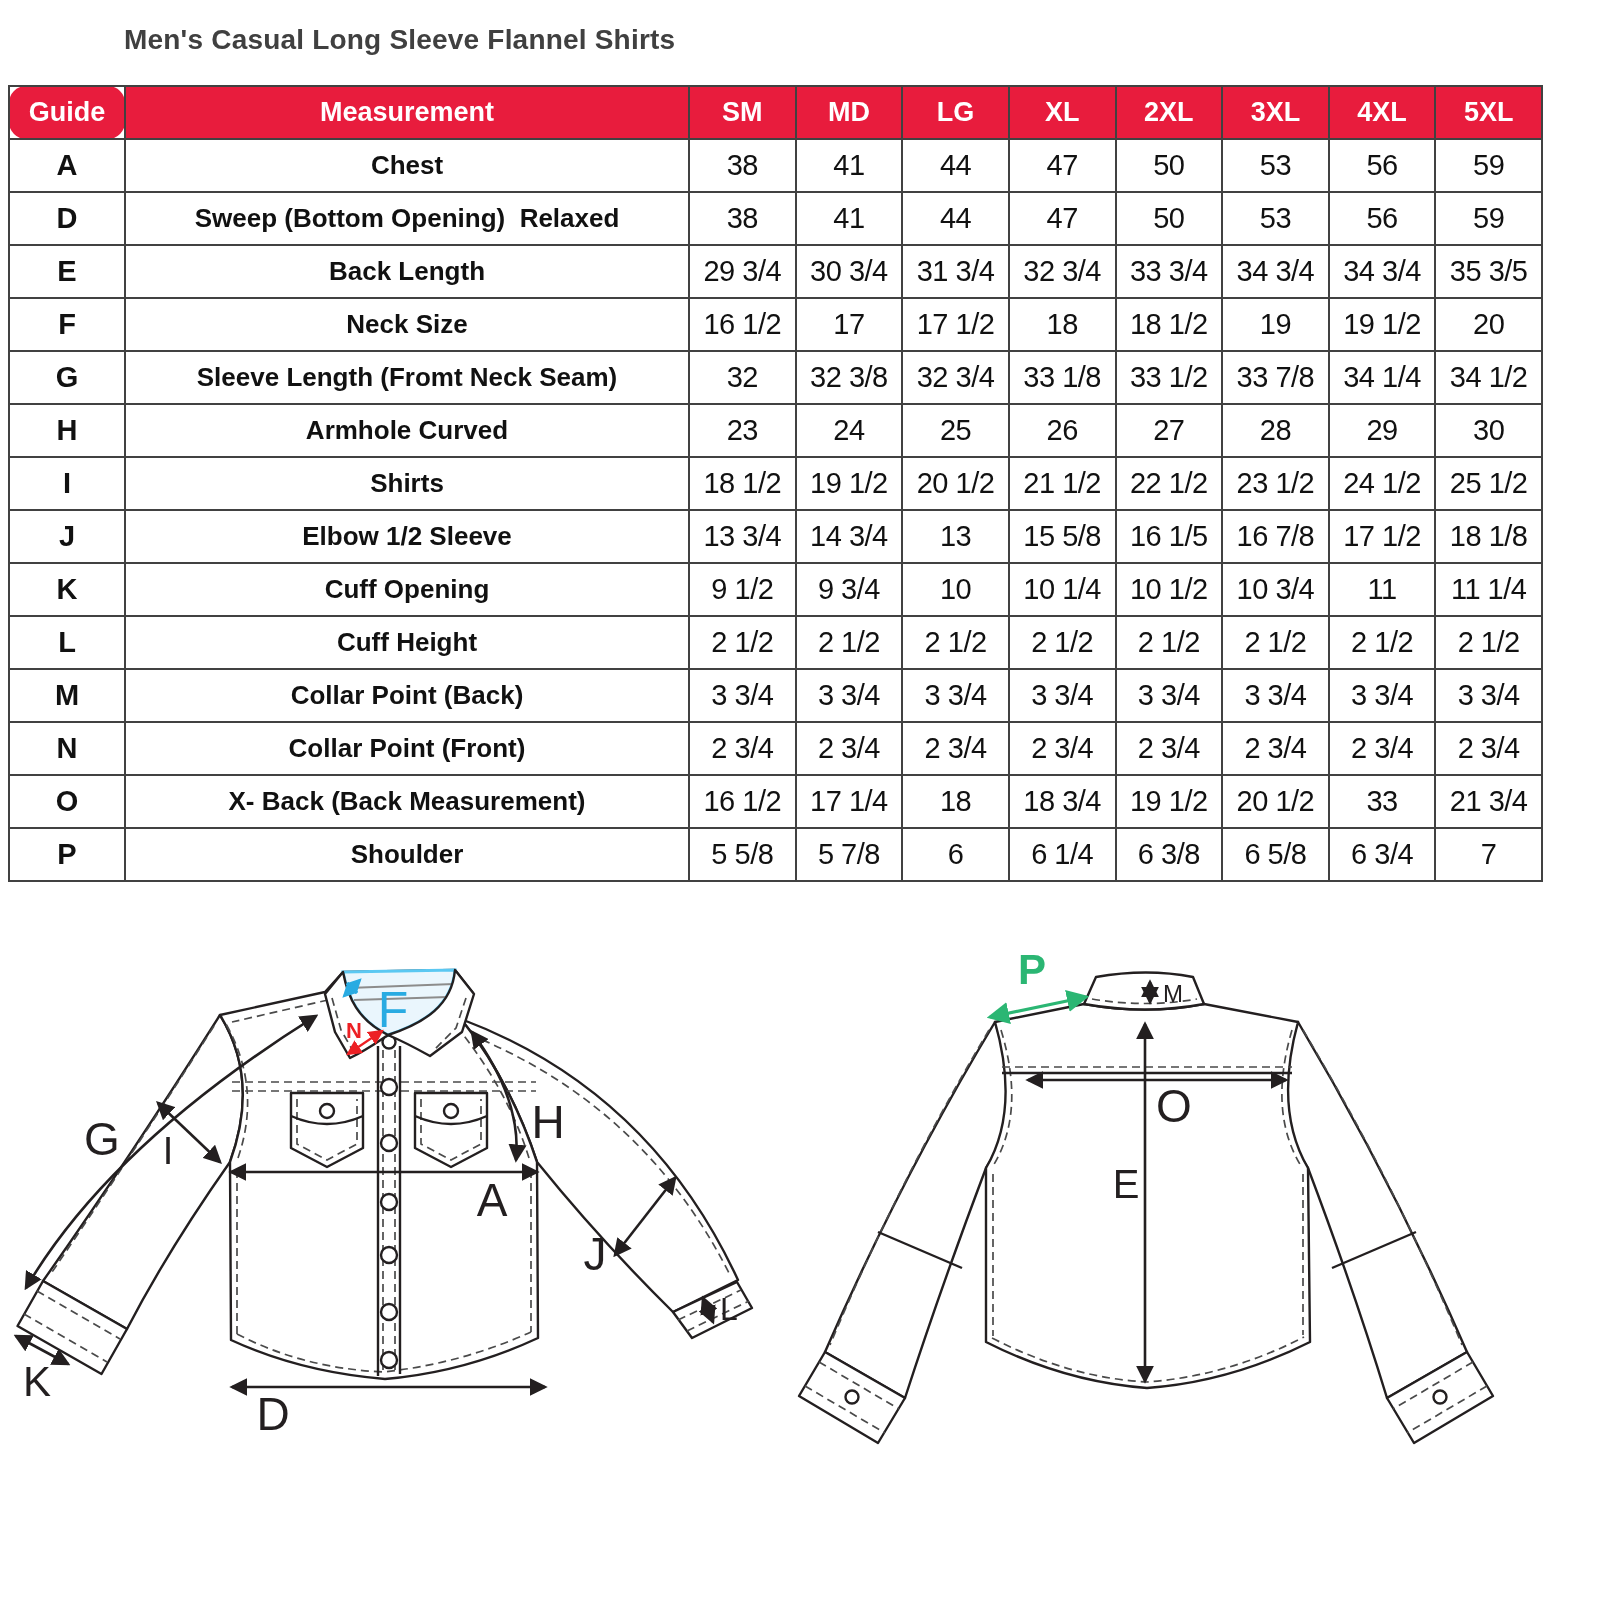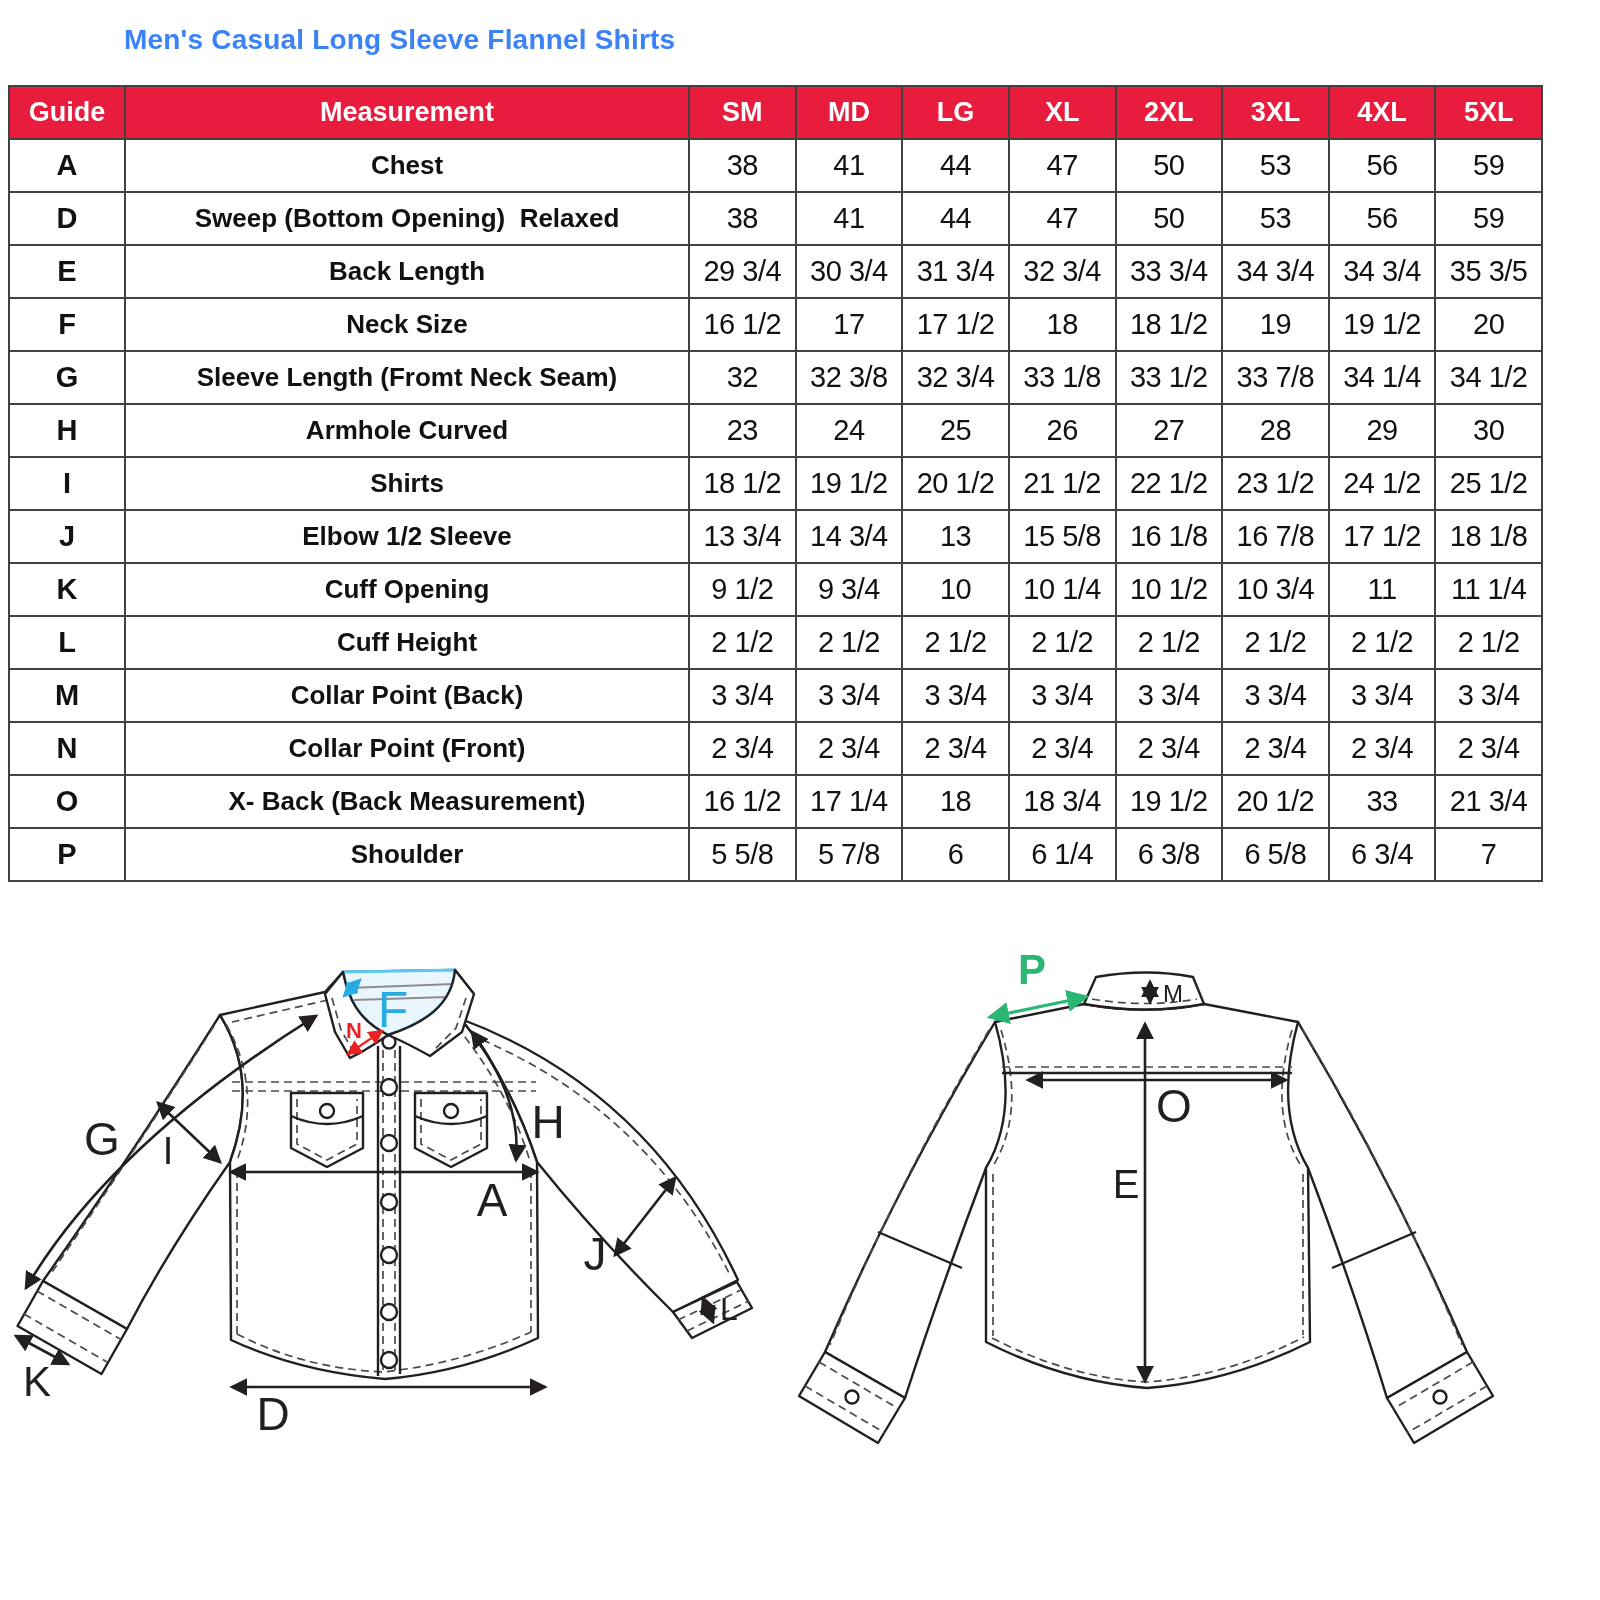--- a/index.html
+++ b/index.html
@@ -1,21 +1,21 @@
 <!DOCTYPE html>
 <html><head>
 <meta charset="utf-8">
 <style>
   html,body{margin:0;padding:0;background:#fff;}
   body{width:1600px;height:1600px;position:relative;font-family:"Liberation Sans",sans-serif;color:#111;}
-  .title{position:absolute;left:124px;top:24px;font-size:28px;font-weight:bold;letter-spacing:.2px;color:#3b82f6;}
+  .title{position:absolute;left:124px;top:24px;font-size:28px;font-weight:bold;letter-spacing:.2px;color:#404040;}
   table.size-table{position:absolute;left:8px;top:85px;width:1535px;border-collapse:collapse;table-layout:fixed;}
   .size-table th,.size-table td{border:2px solid #414141;text-align:center;vertical-align:middle;height:51px;padding:0 2px;overflow:hidden;}
   .size-table th{background:#e81c3d;color:#fff;font-size:27px;font-weight:bold;}
-  .size-table th:nth-child(1){width:110px;}
+  .size-table th:nth-child(1){width:110px;border-radius:17px;}
   .size-table th:nth-child(2){width:558px;}
   .c-guide{font-weight:bold;font-size:29px;}
   .c-name{font-weight:bold;font-size:26px;white-space:pre-wrap;}
   .c-val{font-size:29px;letter-spacing:-0.5px;}
   svg.fig{position:absolute;}
   .sh{fill:#fff;stroke:#231f20;stroke-width:2.4;stroke-linejoin:round;}
   .ln{fill:none;stroke:#231f20;stroke-width:2.4;}
   .st{fill:none;stroke:#4a4a4a;stroke-width:1.7;stroke-dasharray:8 5;}
   .ar{fill:none;stroke:#231f20;stroke-width:2.6;}
   .lbl{font-family:"Liberation Sans",sans-serif;}
@@ -125,21 +125,21 @@
         <td class="c-val">24 1/2</td>
         <td class="c-val">25 1/2</td>
       </tr>
       <tr>
         <td class="c-guide">J</td>
         <td class="c-name">Elbow 1/2 Sleeve</td>
         <td class="c-val">13 3/4</td>
         <td class="c-val">14 3/4</td>
         <td class="c-val">13</td>
         <td class="c-val">15 5/8</td>
-        <td class="c-val">16 1/8</td>
+        <td class="c-val">16 1/5</td>
         <td class="c-val">16 7/8</td>
         <td class="c-val">17 1/2</td>
         <td class="c-val">18 1/8</td>
       </tr>
       <tr>
         <td class="c-guide">K</td>
         <td class="c-name">Cuff Opening</td>
         <td class="c-val">9 1/2</td>
         <td class="c-val">9 3/4</td>
         <td class="c-val">10</td>

